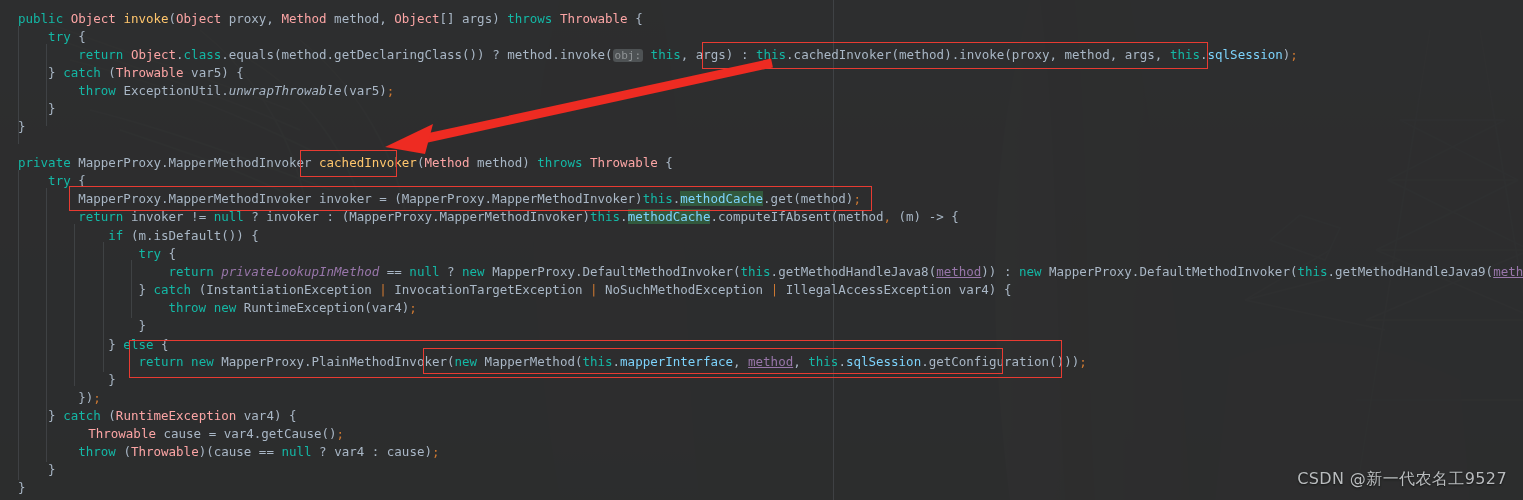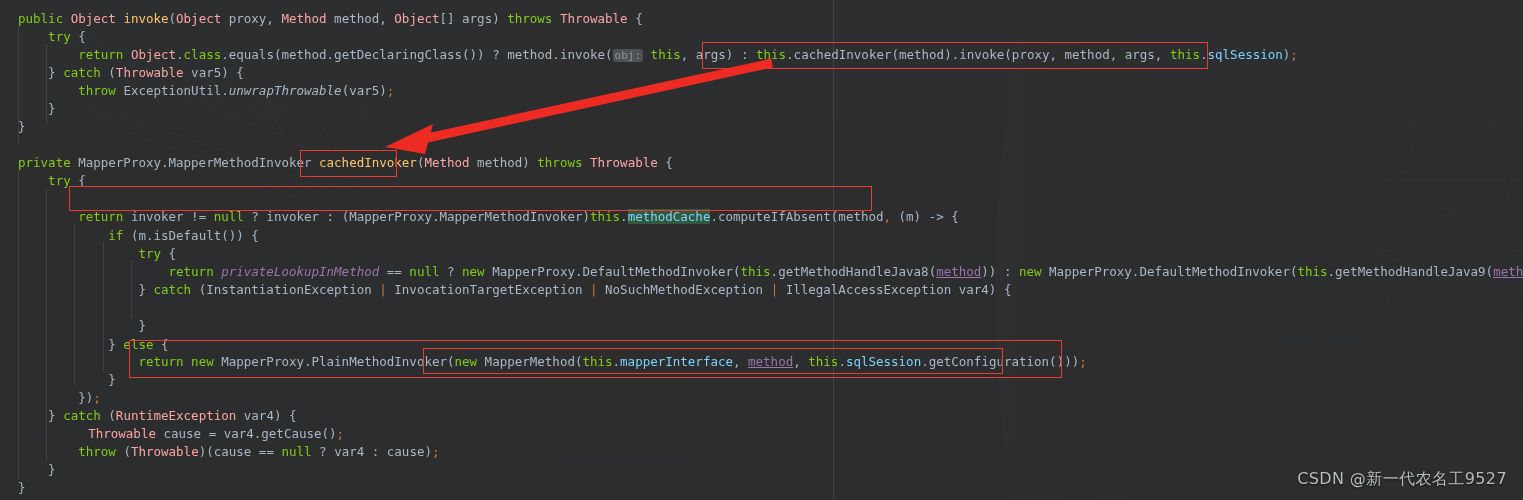--- a/index.html
+++ b/index.html
@@ -29,21 +29,21 @@
     line-height:17.85px;
     white-space:pre;
     color:#a9b7c6;
   }
   .line{position:absolute;left:0;height:17.85px;padding-left:18px;}
 
   
   .guide{position:absolute;width:1px;background:rgba(150,160,170,.18);}
 
   
-  .kw{color:#84cc16;}
+  .kw{color:#14b8a6;}
   .ty{color:#fca5a5;}
   .mn{color:#ffc66d;}
   .fd{color:#7dd3fc;}
   .fdu{color:#9876aa;text-decoration:underline;}
   .sem{color:#cc7832;}
   .it{font-style:italic;color:#9876aa;}
   .itg{font-style:italic;color:#a9b7c6;}
   .hl{background:#32593d;}
   .hint{
     background:#4e5254;color:#909496;
@@ -143,31 +143,33 @@
     <div class="line" style="top:82px;">        <span class="kw">throw</span> ExceptionUtil.<span class="itg">unwrapThrowable</span>(var5)<span class="sem">;</span></div>
 
     <div class="line" style="top:100px;">    }</div>
 
     <div class="line" style="top:118px;">}</div>
 
     <div class="line" style="top:154px;"><span class="kw">private</span> MapperProxy.MapperMethodInvoker <span class="mn">cachedInvoker</span>(<span class="ty">Method</span> method) <span class="kw">throws</span> <span class="ty">Throwable</span> {</div>
 
     <div class="line" style="top:172px;">    <span class="kw">try</span> {</div>
 
+    <div class="line" style="top:190px;">        MapperProxy.MapperMethodInvoker invoker = (MapperProxy.MapperMethodInvoker)<span class="kw">this</span>.<span class="fd hl">methodCache</span>.get(method)<span class="sem">;</span></div>
 
     <div class="line" style="top:208px;">        <span class="kw">return</span> invoker != <span class="kw">null</span> ? invoker : (MapperProxy.MapperMethodInvoker)<span class="kw">this</span>.<span class="fd hl">methodCache</span>.computeIfAbsent(method<span class="sem">,</span> (m) -&gt; {</div>
 
     <div class="line" style="top:227px;">            <span class="kw">if</span> (m.isDefault()) {</div>
 
     <div class="line" style="top:245px;">                <span class="kw">try</span> {</div>
 
     <div class="line" style="top:263px;">                    <span class="kw">return</span> <span class="it">privateLookupInMethod</span> == <span class="kw">null</span> ? <span class="kw">new</span> MapperProxy.DefaultMethodInvoker(<span class="kw">this</span>.getMethodHandleJava8(<span class="fdu">method</span>)) : <span class="kw">new</span> MapperProxy.DefaultMethodInvoker(<span class="kw">this</span>.getMethodHandleJava9(<span class="fdu">method</span>))</div>
 
     <div class="line" style="top:281px;">                } <span class="kw">catch</span> (InstantiationException <span class="sem">|</span> InvocationTargetException <span class="sem">|</span> NoSuchMethodException <span class="sem">|</span> IllegalAccessException var4) {</div>
 
+    <div class="line" style="top:299px;">                    <span class="kw">throw</span> <span class="kw">new</span> RuntimeException(var4)<span class="sem">;</span></div>
 
     <div class="line" style="top:317px;">                }</div>
 
     <div class="line" style="top:336px;">            } <span class="kw">else</span> {</div>
 
     <div class="line" style="top:353px;">                <span class="kw">return</span> <span class="kw">new</span> MapperProxy.PlainMethodInvoker(<span class="kw">new</span> MapperMethod(<span class="kw">this</span>.<span class="fd">mapperInterface</span>, <span class="fdu">method</span>, <span class="kw">this</span>.<span class="fd">sqlSession</span>.getConfiguration()))<span class="sem">;</span></div>
 
     <div class="line" style="top:371px;">            }</div>
 
     <div class="line" style="top:389px;">        })<span class="sem">;</span></div>

